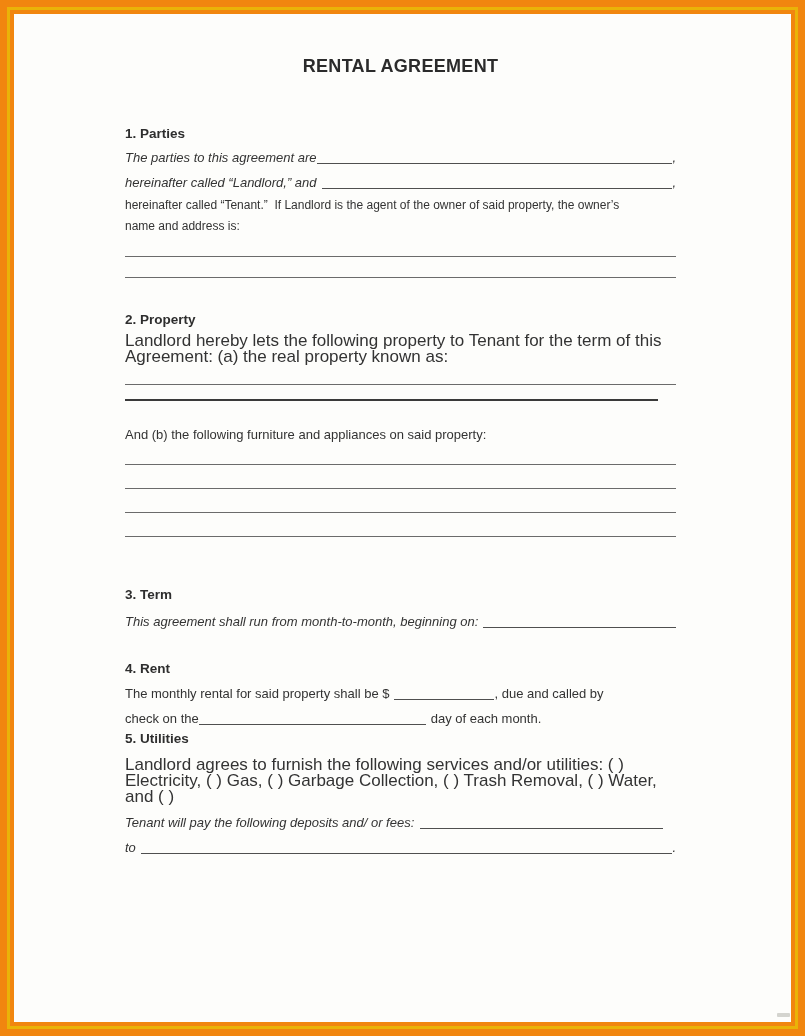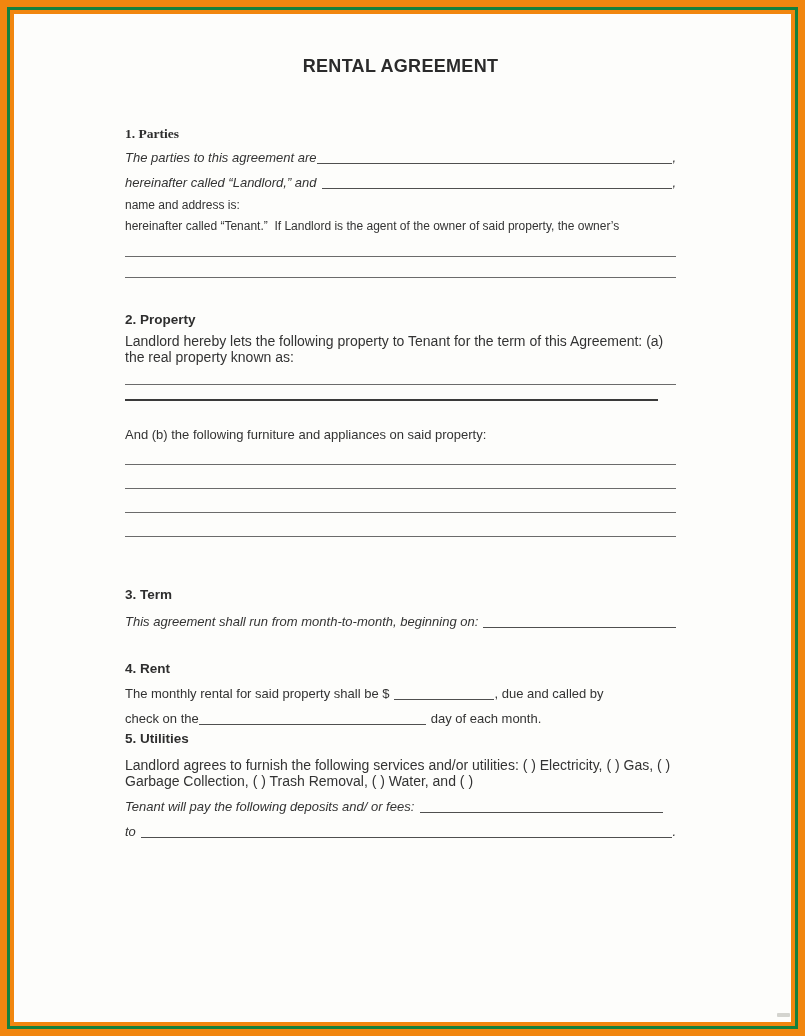--- a/index.html
+++ b/index.html
@@ -9,21 +9,21 @@
     -webkit-font-smoothing:antialiased;
   }
   .page{
     width:805px;height:1036px;
     box-sizing:border-box;
     background:#F1860F;
     padding:7px;
   }
   .frame-black{
     height:100%;box-sizing:border-box;
-    background:#15803d;
+    background:#eab308;
     padding:3px;
   }
   .frame-orange-inner{
     height:100%;box-sizing:border-box;
     background:#F1860F;
     padding:4px;
   }
   .paper{
     height:100%;box-sizing:border-box;
     background:#FDFDFB;
@@ -55,21 +55,21 @@
   .flexline{
     display:flex;
     align-items:baseline;
     font-style:italic;
   }
   .small{
     font-size:12px;
     line-height:21px;
   }
   .para{
-    font-size:14px;
+    font-size:17px;
     line-height:16px;
     color:#333333;
   }
   .blank{
     display:inline-block;
     border-bottom:1.5px solid #4f4f4f;
     position:relative;
     top:2px;
     height:1px;
   }
@@ -82,21 +82,21 @@
   .corner-smudge{
     position:absolute;
     left:763px;top:999px;
     width:13px;height:4px;
     background:#c9c9c4;
     opacity:.8;
     border-radius:1px;
   }
 
   
-  .h-parties{margin-top:48px;font-family:Liberation Serif, serif;}
+  .h-parties{margin-top:48px;}
   .l-parties-1{margin-top:3px;}
   .rule-addr-1{margin-top:19px;}
   .rule-addr-2{margin-top:20px;}
   .h-property{margin-top:34px;}
   .p-property{margin-top:5px;}
   .rule-prop-1{margin-top:19px;}
   .rule-prop-2{margin-top:14px;width:533px;}
   .l-furniture{margin-top:21px;}
   .rule-furn-1{margin-top:17px;}
   .rule-furn-2{margin-top:23px;}
@@ -133,22 +133,22 @@
         <div class="line flexline l-parties-1">
           <span>The parties to this agreement are</span>
           <span class="blank fill"></span>
           <span>,</span>
         </div>
         <div class="line flexline">
           <span>hereinafter called “Landlord,” and</span>
           <span class="blank fill ml5"></span>
           <span>,</span>
         </div>
+        <div class="line small keep-spaces">hereinafter called “Tenant.”  If Landlord is the agent of the owner of said property, the owner’s</div>
         <div class="line small">name and address is:</div>
-        <div class="line small keep-spaces">hereinafter called “Tenant.”  If Landlord is the agent of the owner of said property, the owner’s</div>
         <div class="rule rule-addr-1"></div>
         <div class="rule rule-addr-2"></div>
 
         <div class="sec-heading h-property">2. Property</div>
         <div class="para p-property">Landlord hereby lets the following property to Tenant for the term of this Agreement: (a) the real property known as:</div>
         <div class="rule rule-prop-1"></div>
         <div class="rule dark rule-prop-2"></div>
         <div class="line l-furniture">And (b) the following furniture and appliances on said property:</div>
         <div class="rule rule-furn-1"></div>
         <div class="rule rule-furn-2"></div>

